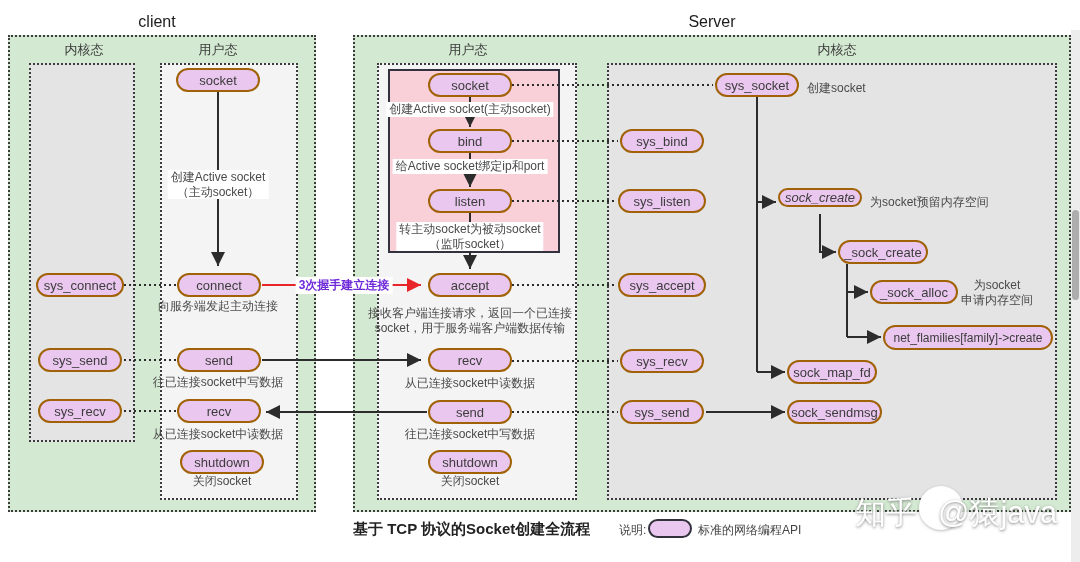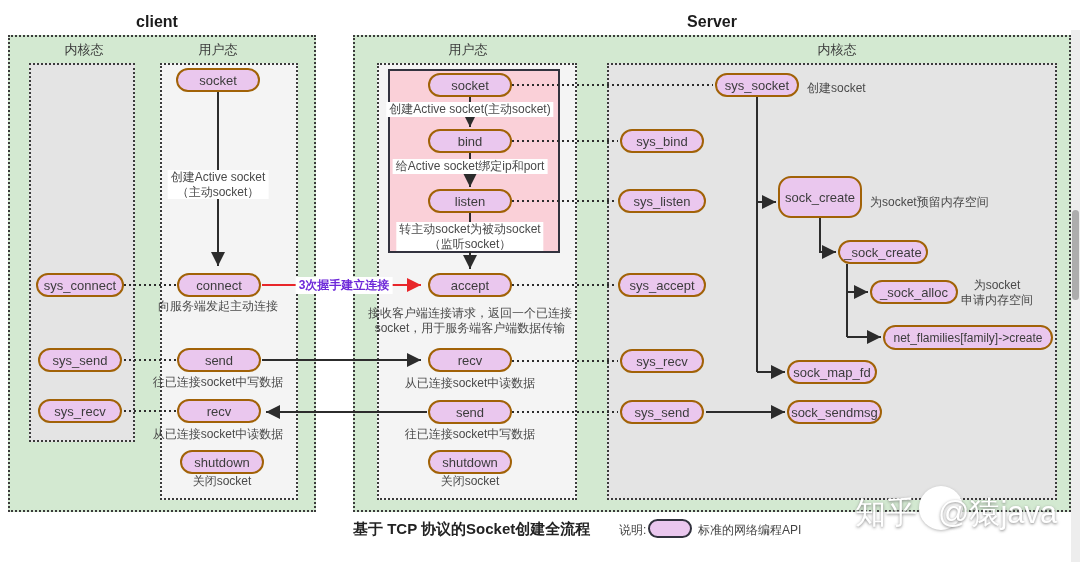--- a/index.html
+++ b/index.html
@@ -1,19 +1,19 @@
 <!DOCTYPE html>
 <html><head>
 <meta charset="utf-8">
 <style>
   html,body{margin:0;padding:0;background:#fff;}
   .stage{position:relative;width:1080px;height:562px;background:#ffffff;overflow:hidden;
          font-family:"Liberation Sans","DejaVu Sans",sans-serif;}
   .abs{position:absolute;box-sizing:border-box;}
-  .title{position:absolute;transform:translateX(-50%);font-size:16px;font-weight:bold;color:#1c1c1c;white-space:nowrap;}
+  .title{position:absolute;transform:translateX(-50%);font-size:16px;font-weight:normal;color:#1c1c1c;white-space:nowrap;}
   .collabel{position:absolute;transform:translateX(-50%);font-size:13px;color:#3a3a3a;white-space:nowrap;font-family:Liberation Mono, monospace;}
   .zone{position:absolute;box-sizing:border-box;border:2px dotted #3b3b3b;}
   .zone.green{background:#d3e9d1;}
   .zone.gray{background:#e4e4e4;}
   .zone.light{background:#f4f4f4;}
   .pinkbox{position:absolute;box-sizing:border-box;background:#fad0d8;border:2px solid #32323e;}
   .pill{position:absolute;box-sizing:border-box;display:flex;align-items:center;justify-content:center;
         background:#eac7ee;border:2px solid #a16207;border-radius:13px;
         font-size:13px;color:#3c3c3c;white-space:nowrap;z-index:3;}
   .pill.small{font-size:12px;}
@@ -124,21 +124,21 @@
 （监听socket）</div>
   <div class="cap" style="left:470px;top:306px;">接收客户端连接请求，返回一个已连接
 socket，用于服务端客户端数据传输</div>
   <div class="cap" style="left:470px;top:376px;">从已连接socket中读数据</div>
   <div class="cap" style="left:470px;top:427px;">往已连接socket中写数据</div>
   <div class="cap" style="left:470px;top:474px;">关闭socket</div>
 
   <div class="pill" style="left:715px;top:73px;width:84px;height:24px;">sys_socket</div>
   <div class="pill" style="left:620px;top:129px;width:84px;height:24px;">sys_bind</div>
   <div class="pill" style="left:618px;top:189px;width:88px;height:24px;">sys_listen</div>
-  <div class="pill" style="left:778px;top:176px;width:84px;height:42px;">sock_create</div>
+  <div class="pill" style="left:778px;top:188px;width:84px;height:19px;font-style:italic;">sock_create</div>
   <div class="pill" style="left:838px;top:240px;width:90px;height:24px;">_sock_create</div>
   <div class="pill" style="left:618px;top:273px;width:88px;height:24px;">sys_accept</div>
   <div class="pill" style="left:870px;top:280px;width:88px;height:24px;">_sock_alloc</div>
   <div class="pill small" style="left:883px;top:325px;width:170px;height:25px;">net_flamilies[family]-&gt;create</div>
   <div class="pill" style="left:620px;top:349px;width:84px;height:24px;">sys_recv</div>
   <div class="pill" style="left:787px;top:360px;width:90px;height:24px;">sock_map_fd</div>
   <div class="pill" style="left:620px;top:400px;width:84px;height:24px;">sys_send</div>
   <div class="pill" style="left:787px;top:400px;width:95px;height:24px;">sock_sendmsg</div>
 
   <div class="cap left" style="left:807px;top:81px;">创建socket</div>

